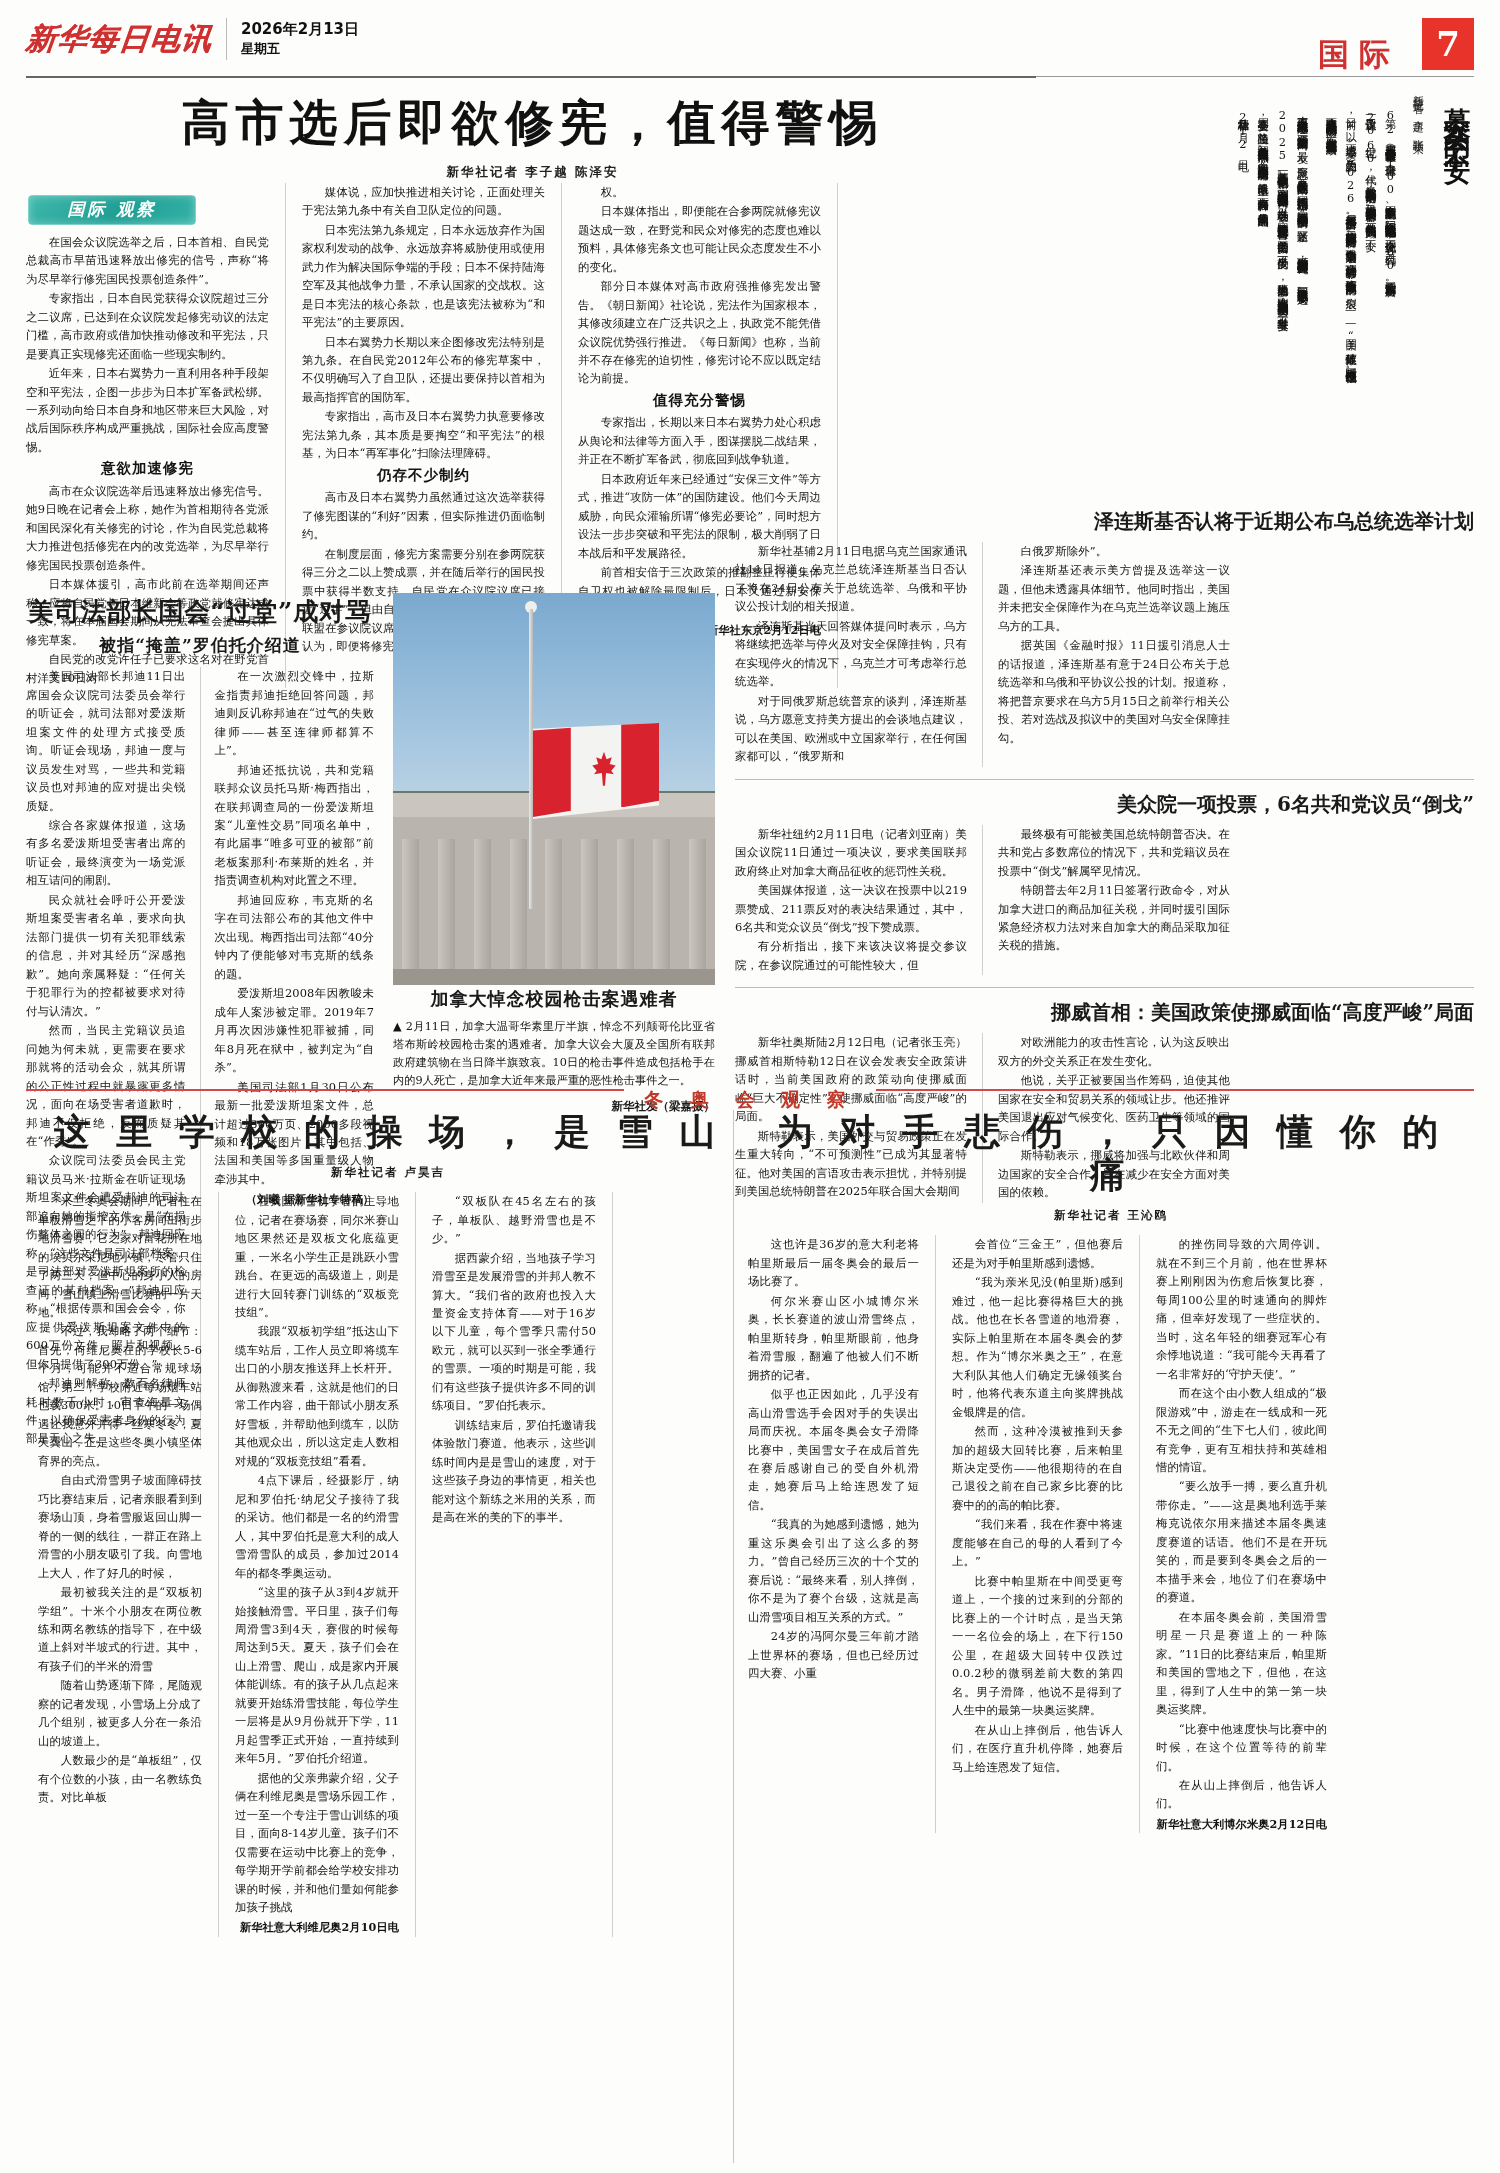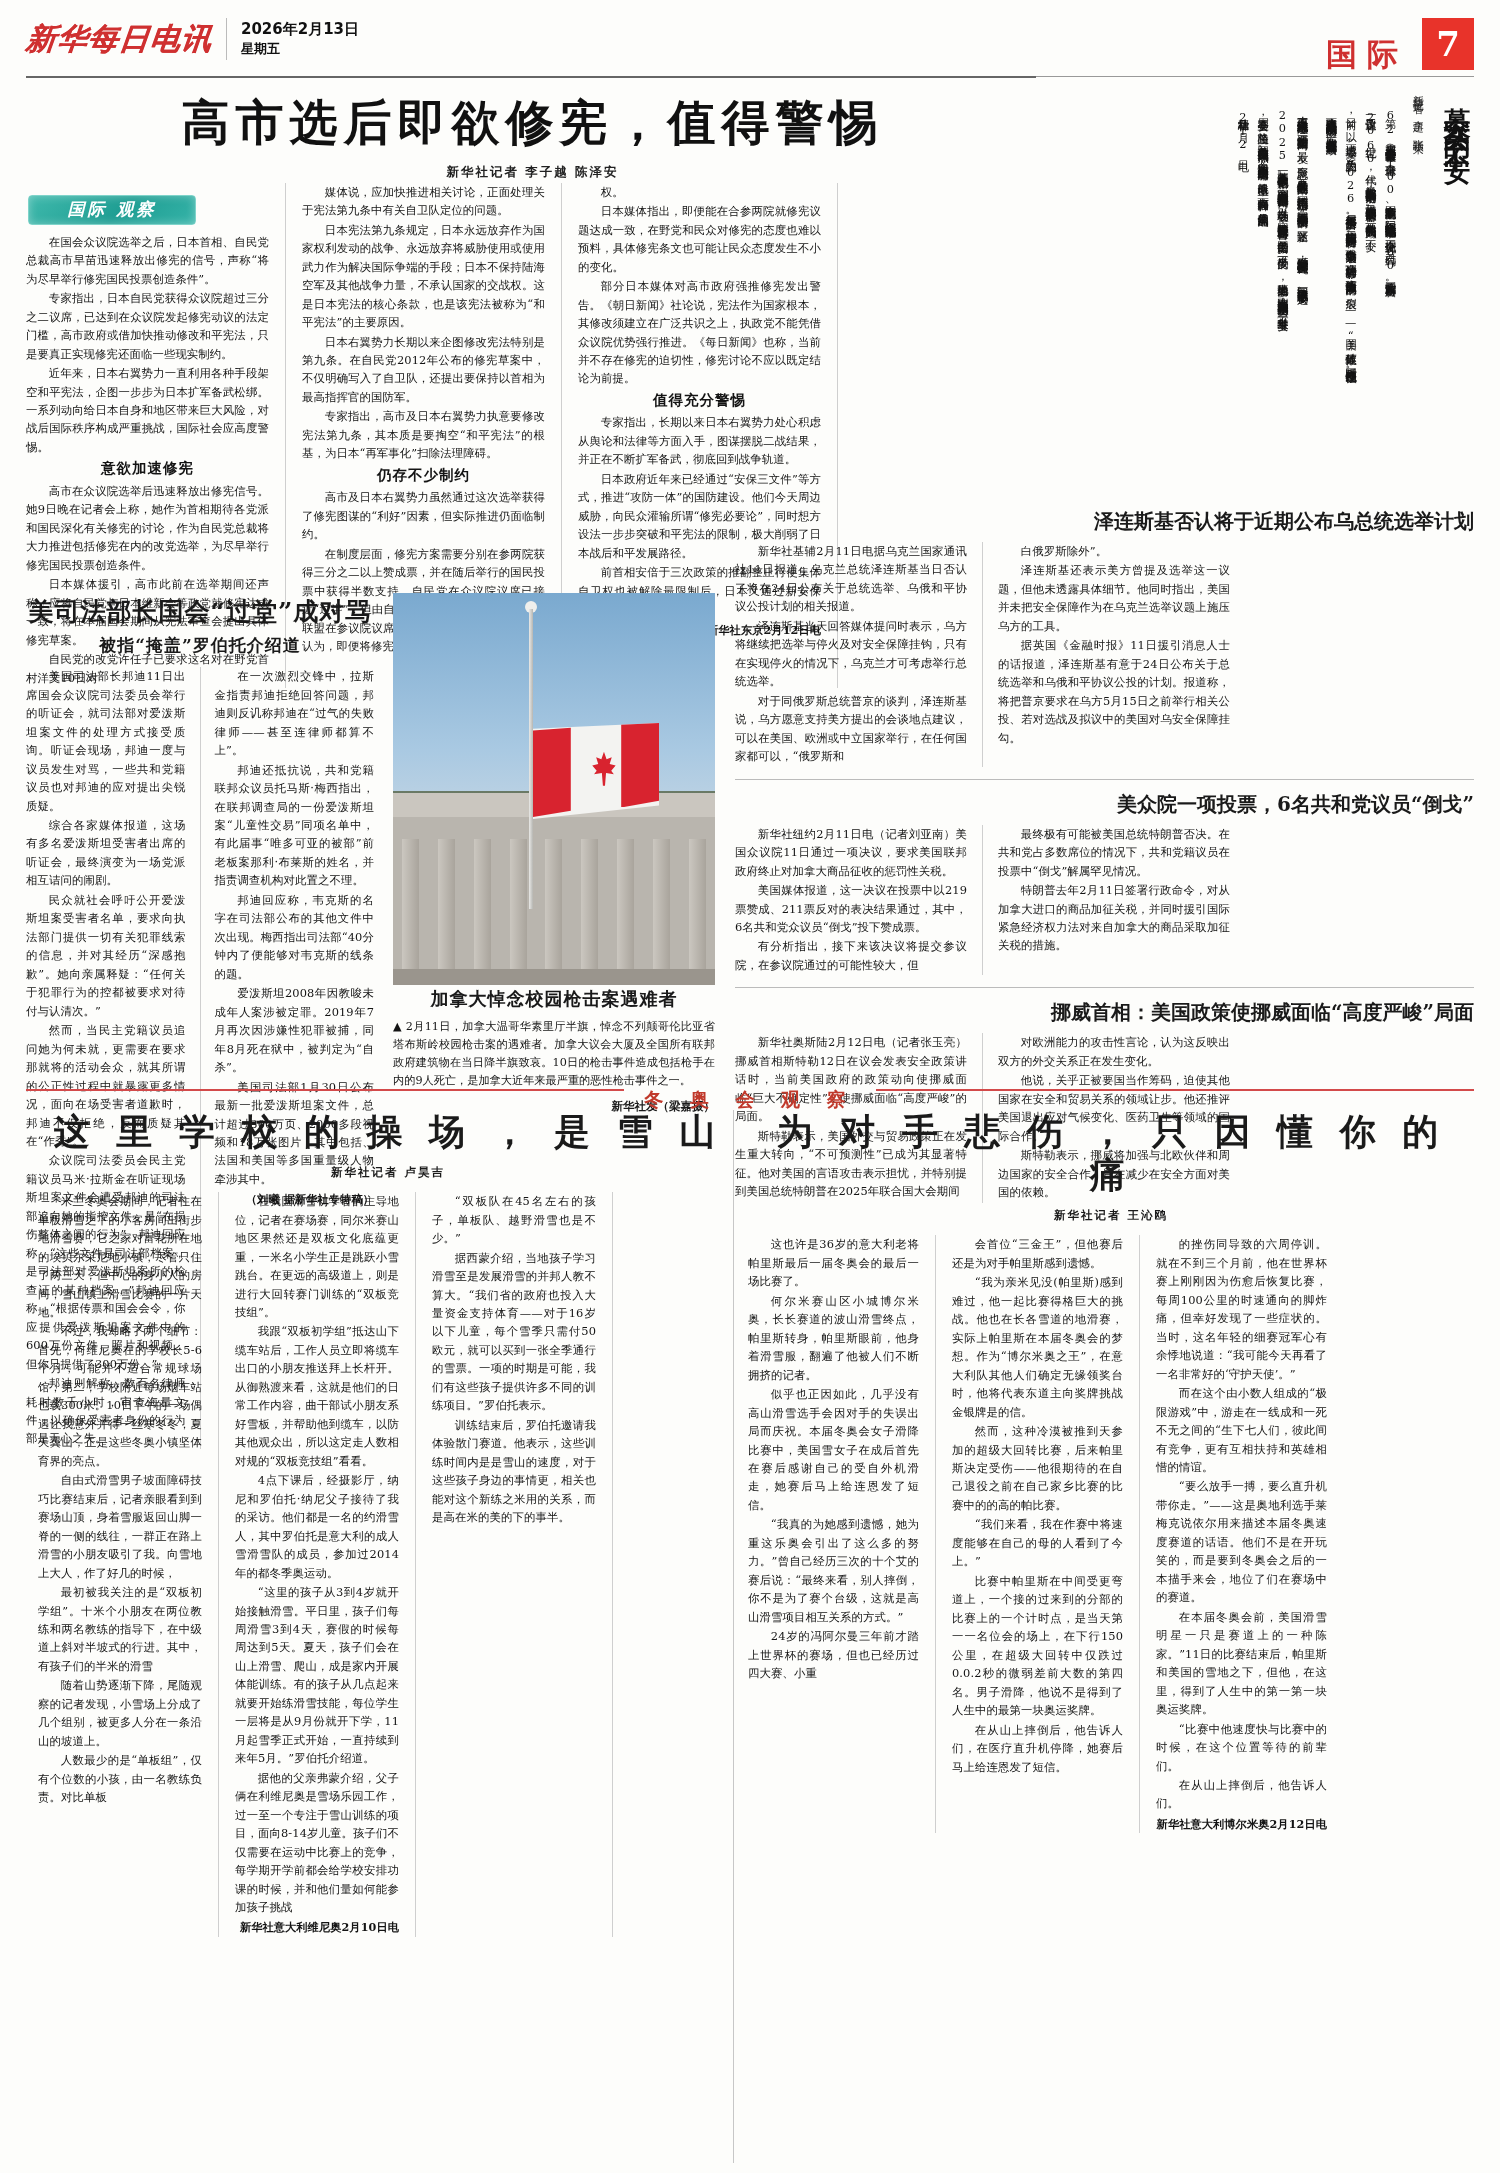--- a/index.html
+++ b/index.html
@@ -21,21 +21,21 @@
     font-family:"DejaVu Serif","Liberation Serif",serif;
     font-size:30px; font-weight:bold; color:#cf3030;
     letter-spacing:1px; font-style:italic;
     transform:skewX(-6deg);
     text-shadow:0.5px 0 0 #cf3030;
   }
   .mast-div { width:1px; height:42px; background:#bbb; }
   .mast-date { font-size:15px; line-height:1.45; color:#111; font-weight:bold;
                font-family:"DejaVu Sans","Liberation Sans",sans-serif; }
   .mast-date .dow { font-size:13px; font-weight:bold; }
-  .mast-right { display:flex; align-items:flex-end; gap:8px; padding-top:4px;}
+  .mast-right { display:flex; align-items:flex-end; gap:16px; padding-top:4px;}
   .sec-name { font-family:"DejaVu Serif","Liberation Serif",serif;
               font-size:31px; font-weight:bold; color:#cf3030; letter-spacing:10px;
               padding-right:6px; line-height:1; }
   .page-num { background:#e8332a; color:#fff; font-weight:bold; font-size:34px;
               width:52px; height:52px; display:flex; align-items:center; justify-content:center;
               font-family:"DejaVu Serif","Liberation Serif",serif; }
   .mast-rule { position:absolute; left:26px; right:26px; top:76px; height:1px; background:#999; }
   .mast-rule2 { position:absolute; left:26px; width:1010px; top:76px; height:2px; background:#666; }
 
   

